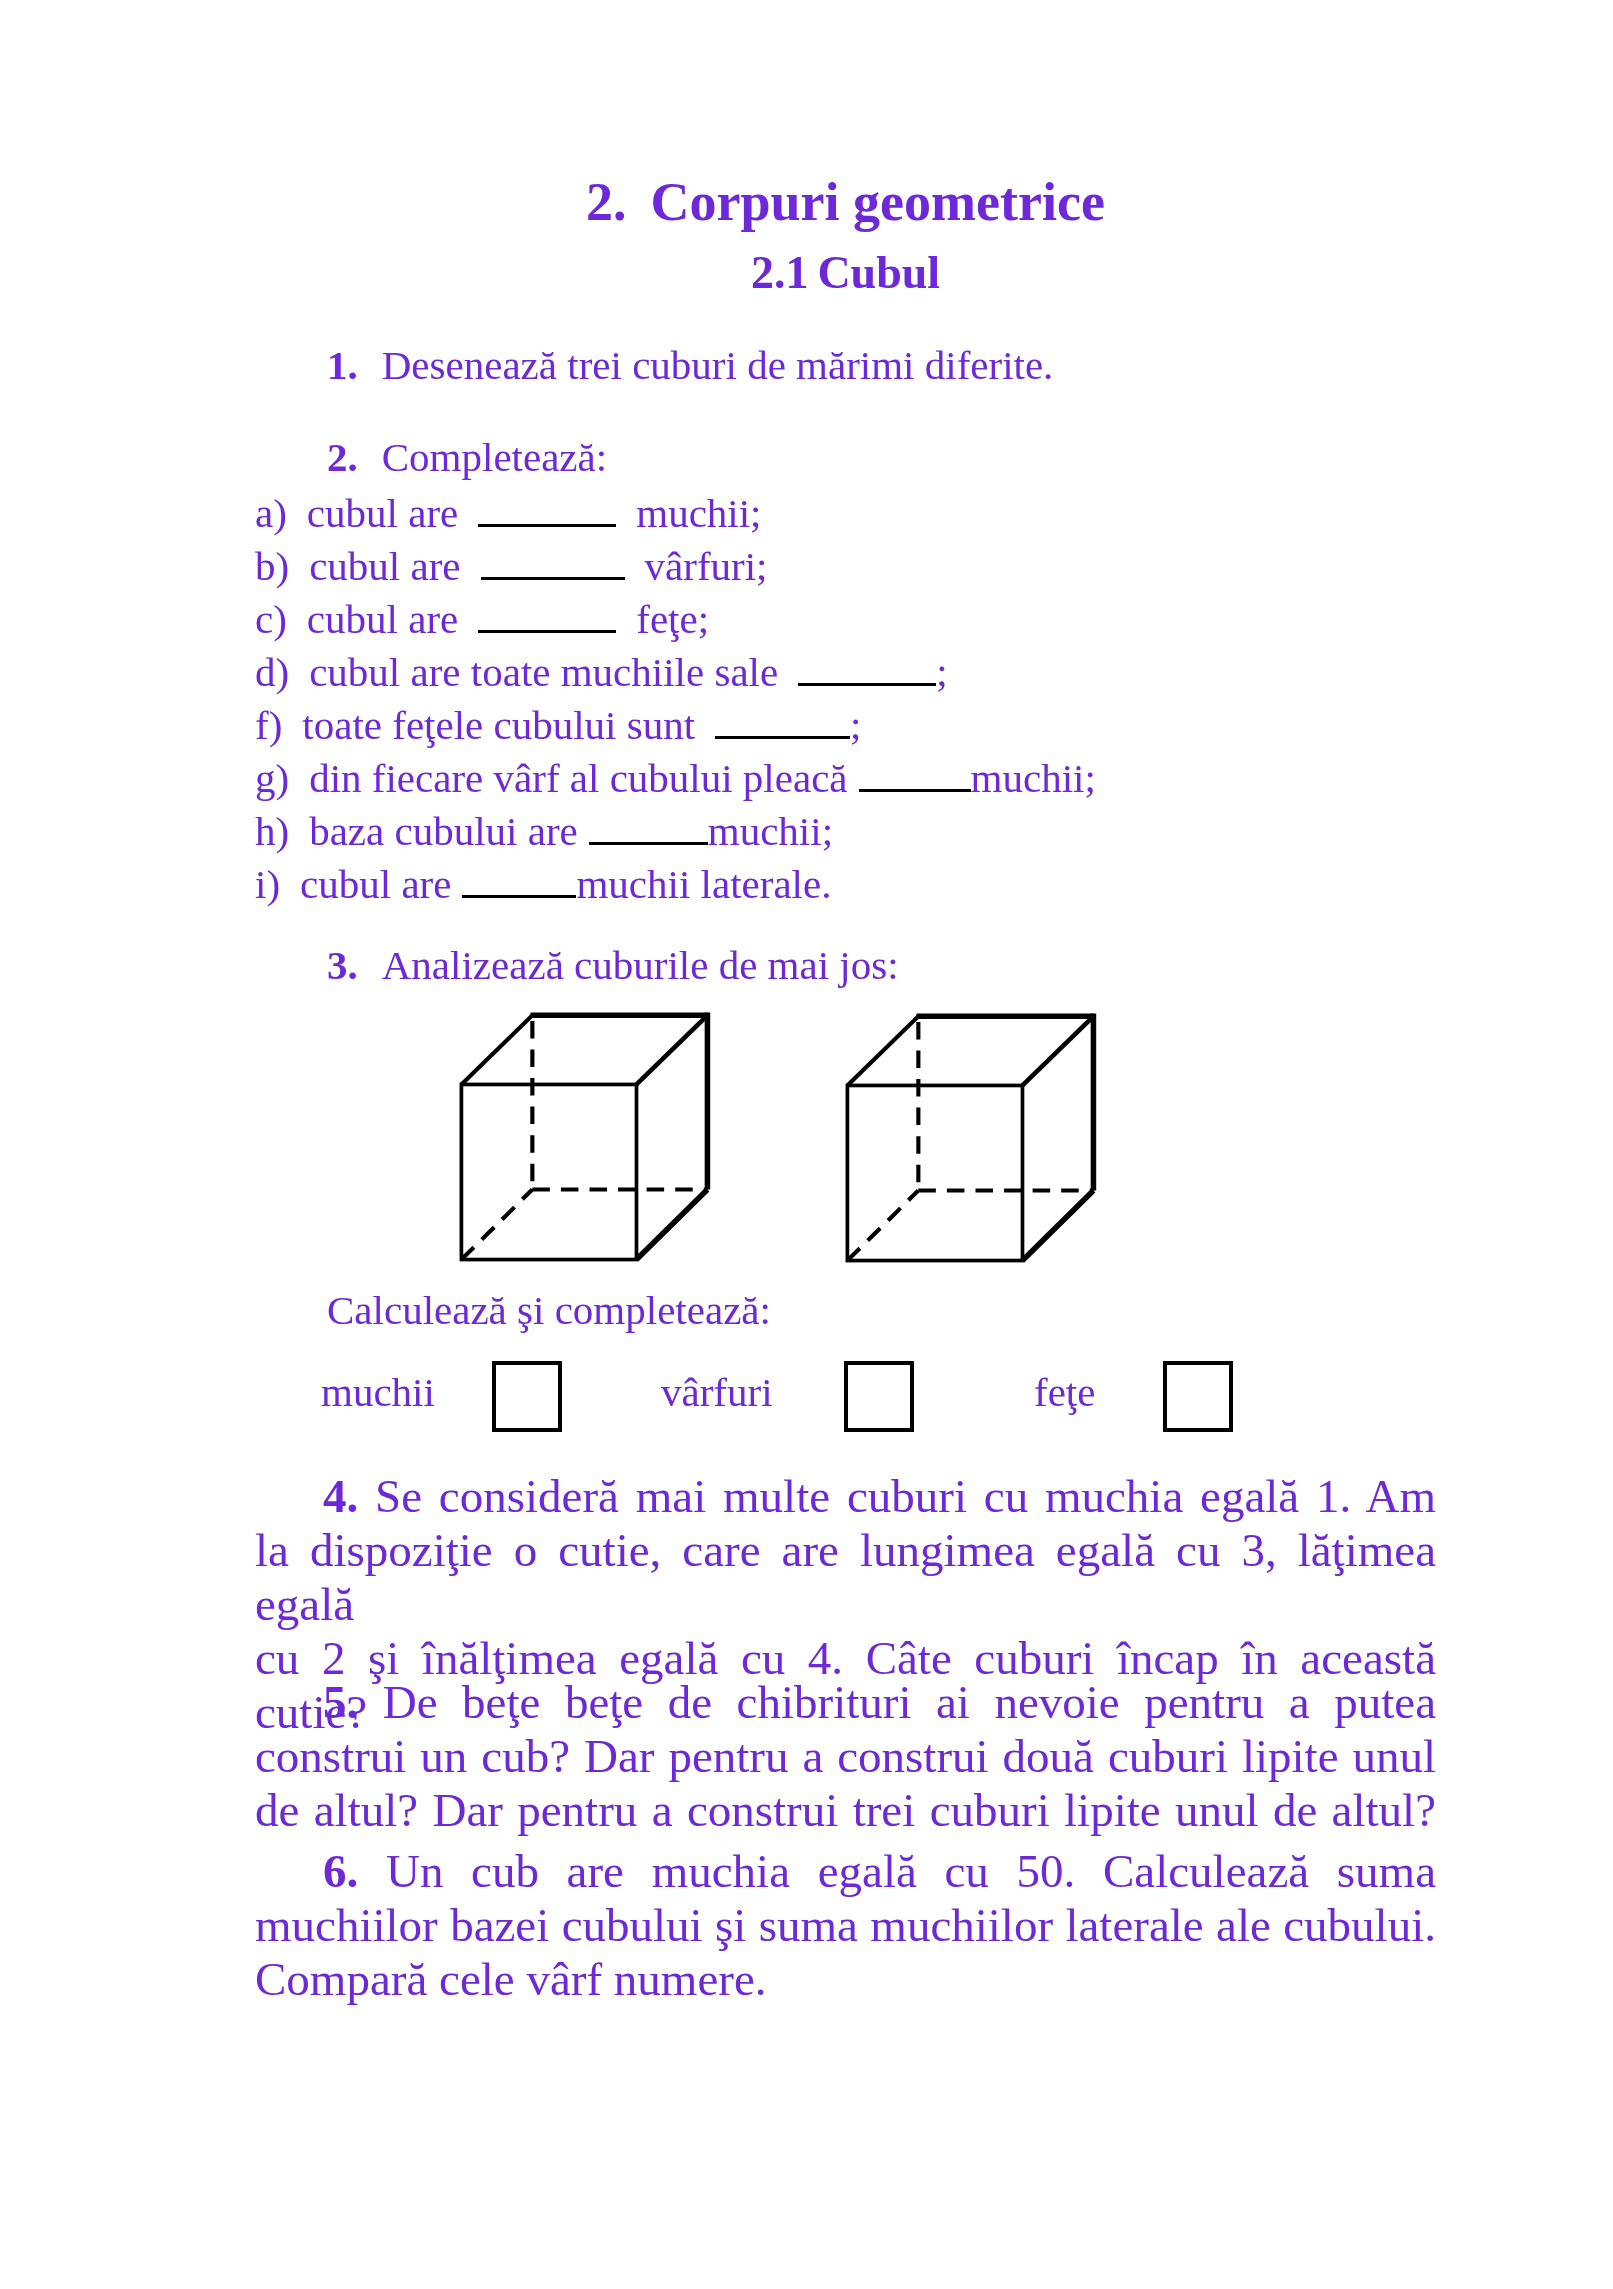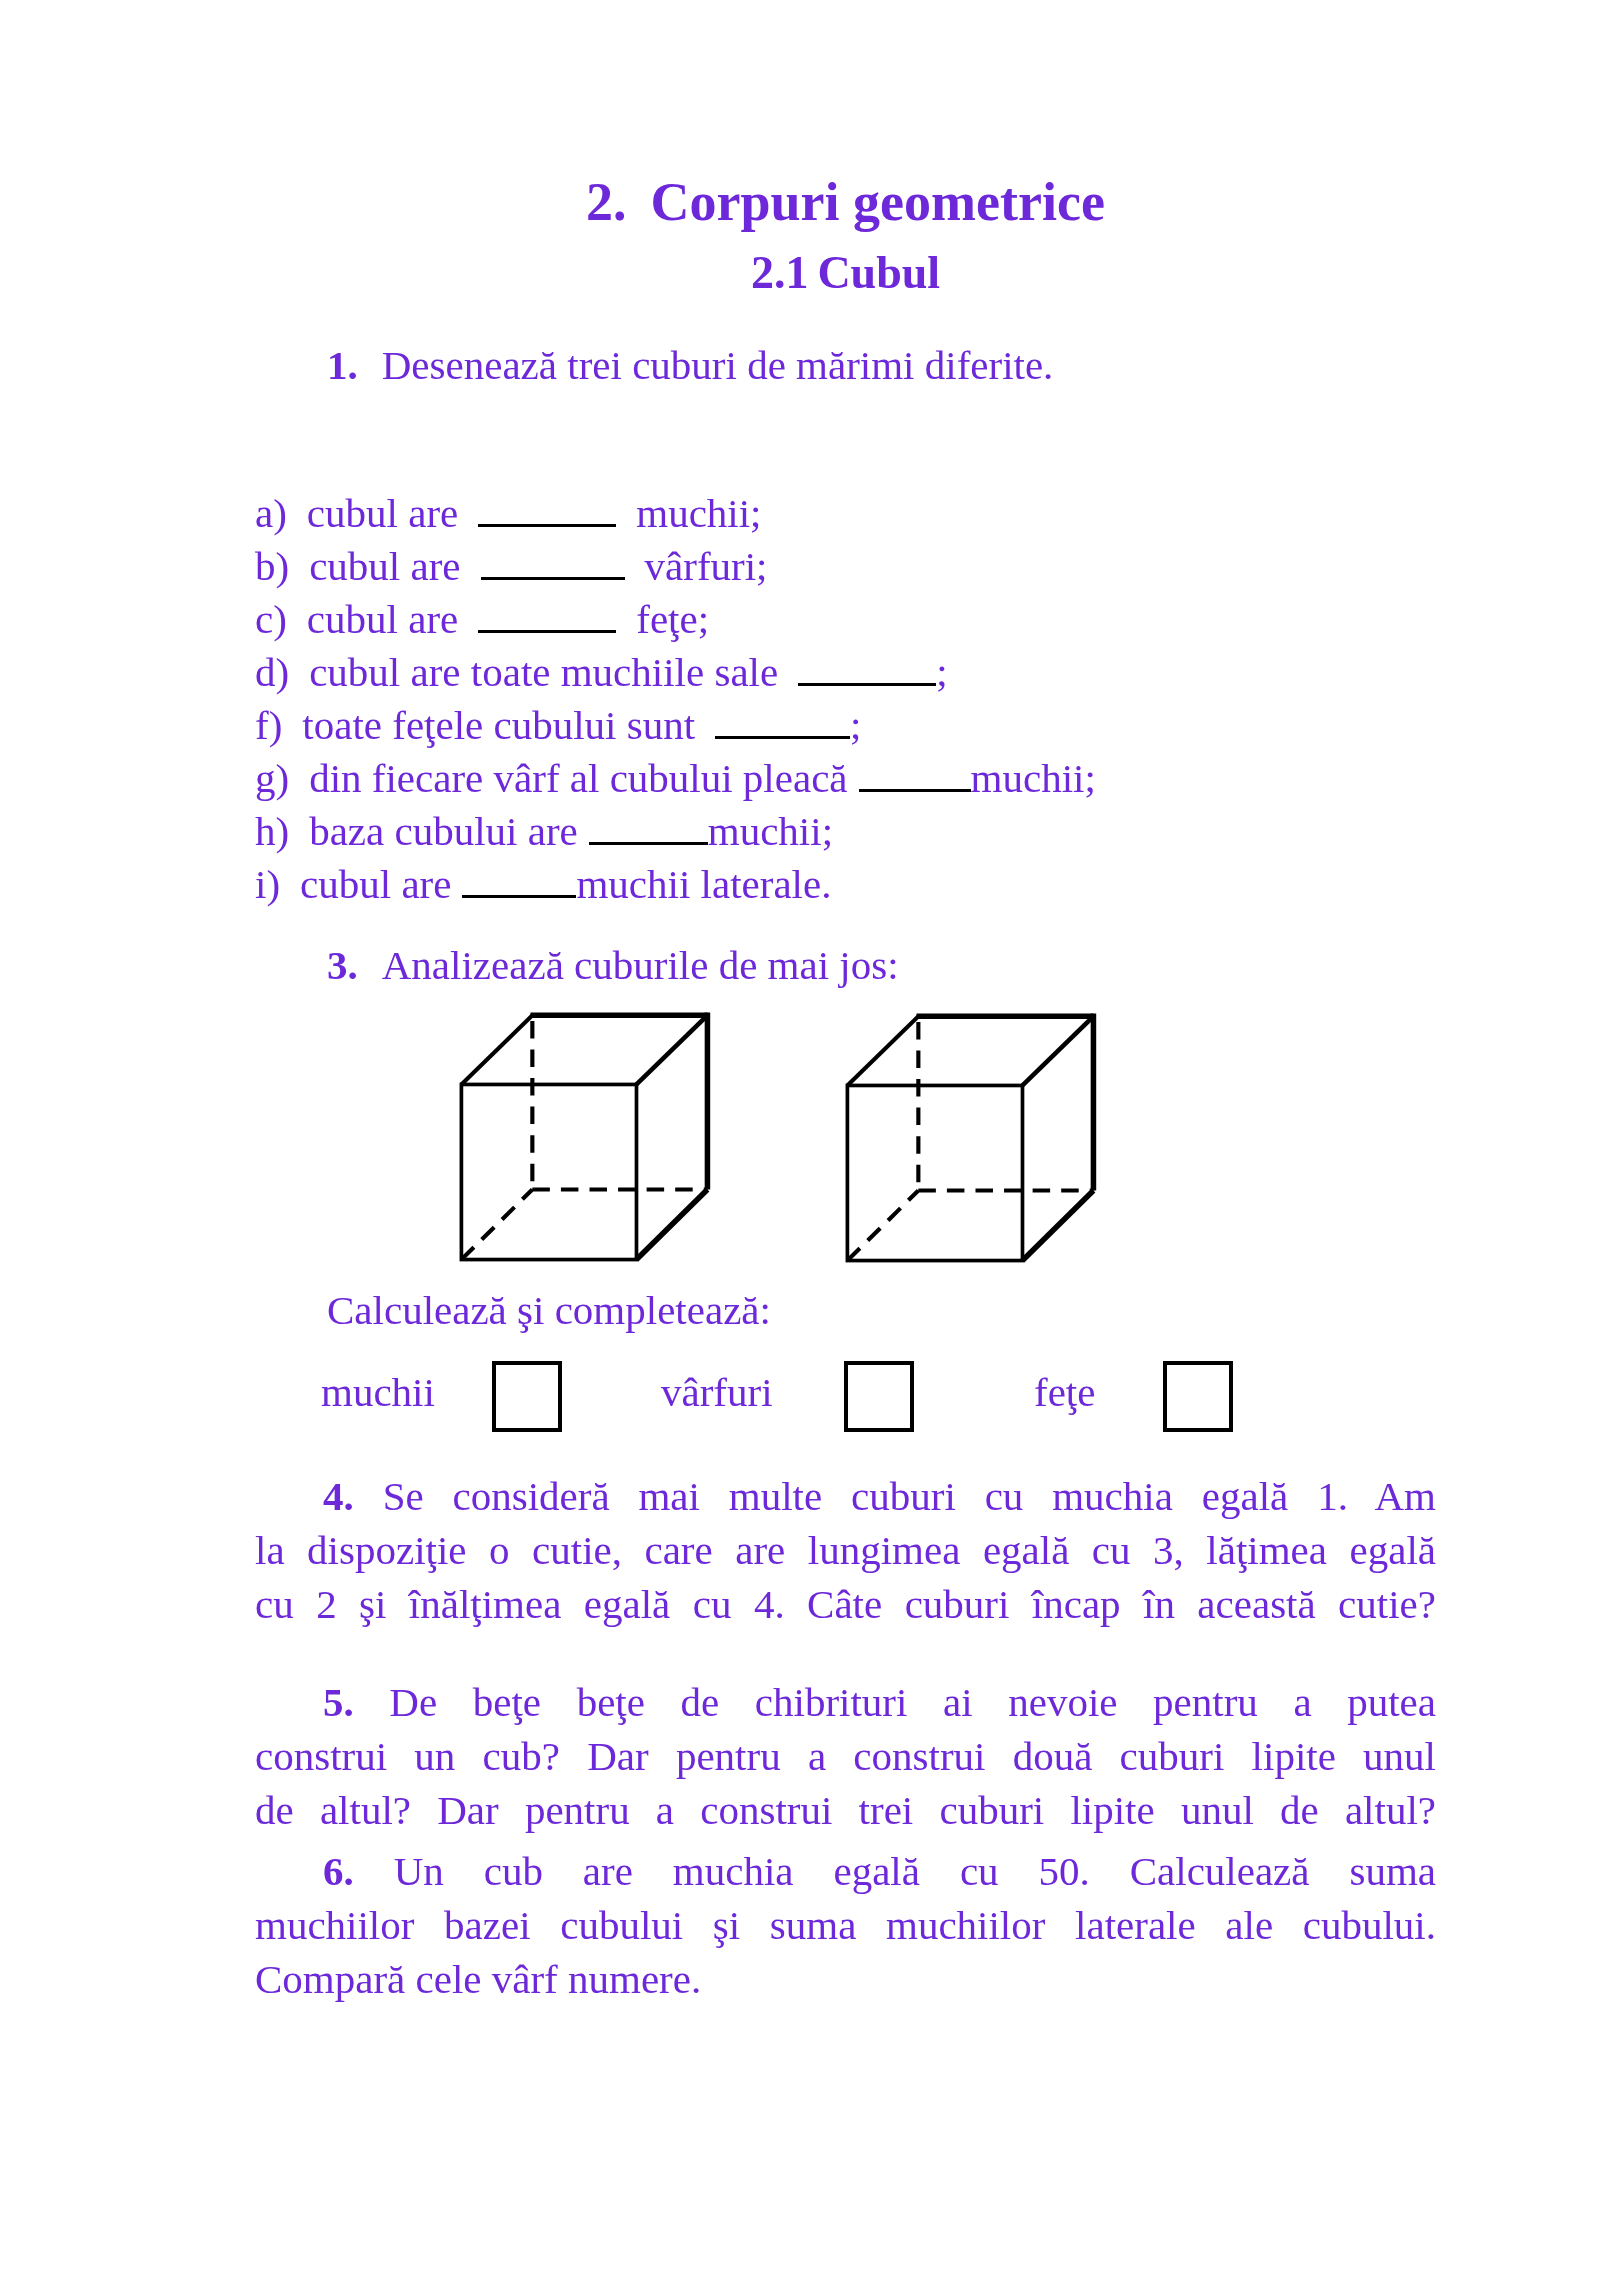--- a/index.html
+++ b/index.html
@@ -19,21 +19,21 @@
   .p-head{left:255px;width:1181px;padding-left:72px;box-sizing:border-box;}
   .p-head .num{font-weight:bold;margin-right:24px;}
   .fill-list{left:255px;top:487px;width:1200px;}
   .fill-item{height:53px;line-height:53px;font-size:41px;white-space:nowrap;}
   .marker{display:inline-block;margin-right:20px;}
   .blank{display:inline-block;height:7.4px;border-bottom:3.7px solid #000;}
   .blank.gap-both{margin:0 20px;}
   .blank.gap-left{margin-left:20px;margin-right:0;}
   .blank.gap-small{margin-left:11px;margin-right:0;}
   .para{left:255px;width:1181px;}
-  .para .pline{font-size:41px;line-height:54px;text-align:justify;
+  .para .pline{font-size:47px;line-height:54px;text-align:justify;
       text-align-last:justify;text-justify:inter-word;}
   .para .pline.first{padding-left:68px;box-sizing:border-box;}
   .para .pline.last{text-align-last:left;}
   .para .num{font-weight:bold;}
   .count-label{font-size:41px;line-height:54px;}
   .count-box{width:62px;height:63px;border:4.6px solid #000;background:#fff;}
   svg{display:block;}
 </style>
 </head>
 <body>
@@ -45,20 +45,23 @@
   </div>
 
   <div class="abs h2">
     <span class="num">2.1</span><span>Cubul</span>
   </div>
 
   <div class="abs body-line p-head" style="top:338px;">
     <span class="num">1.</span><span>Desenează trei cuburi de mărimi diferite.</span>
   </div>
 
+  <div class="abs body-line p-head" style="top:430px;">
+    <span class="num">2.</span><span>Completează:</span>
+  </div>
 
   <div class="abs fill-list">
     <div class="fill-item">
       <span class="marker">a)</span><span>cubul are</span><span class="blank gap-both" style="width:138px;"></span><span>muchii;</span>
     </div>
     <div class="fill-item">
       <span class="marker">b)</span><span>cubul are</span><span class="blank gap-both" style="width:144px;"></span><span>vârfuri;</span>
     </div>
     <div class="fill-item">
       <span class="marker">c)</span><span>cubul are</span><span class="blank gap-both" style="width:138px;"></span><span>feţe;</span>

